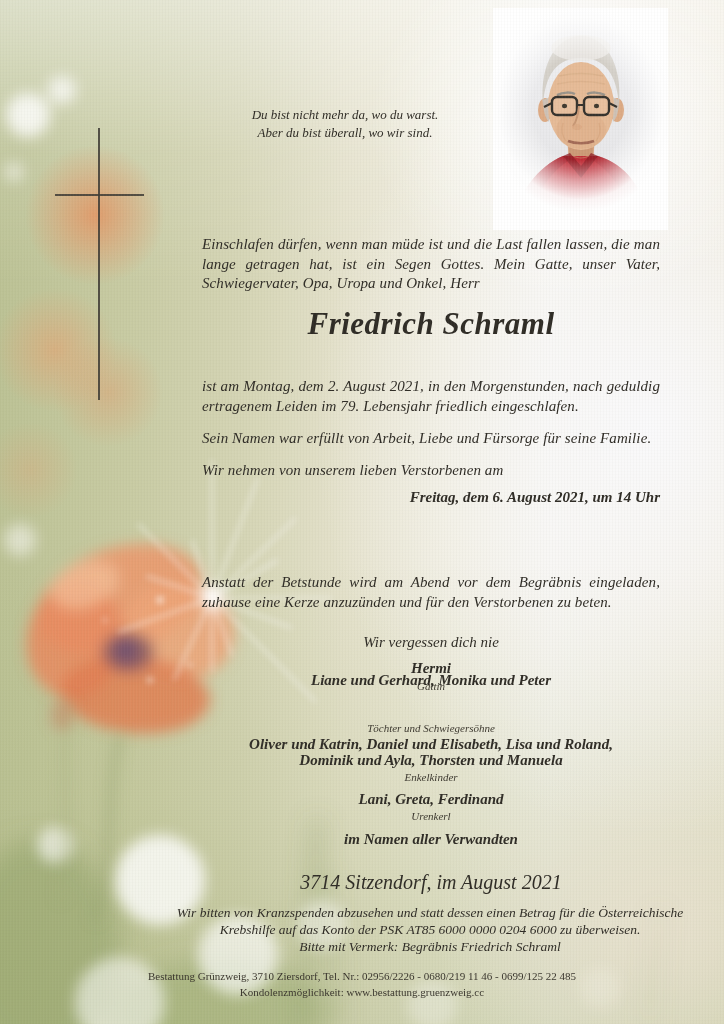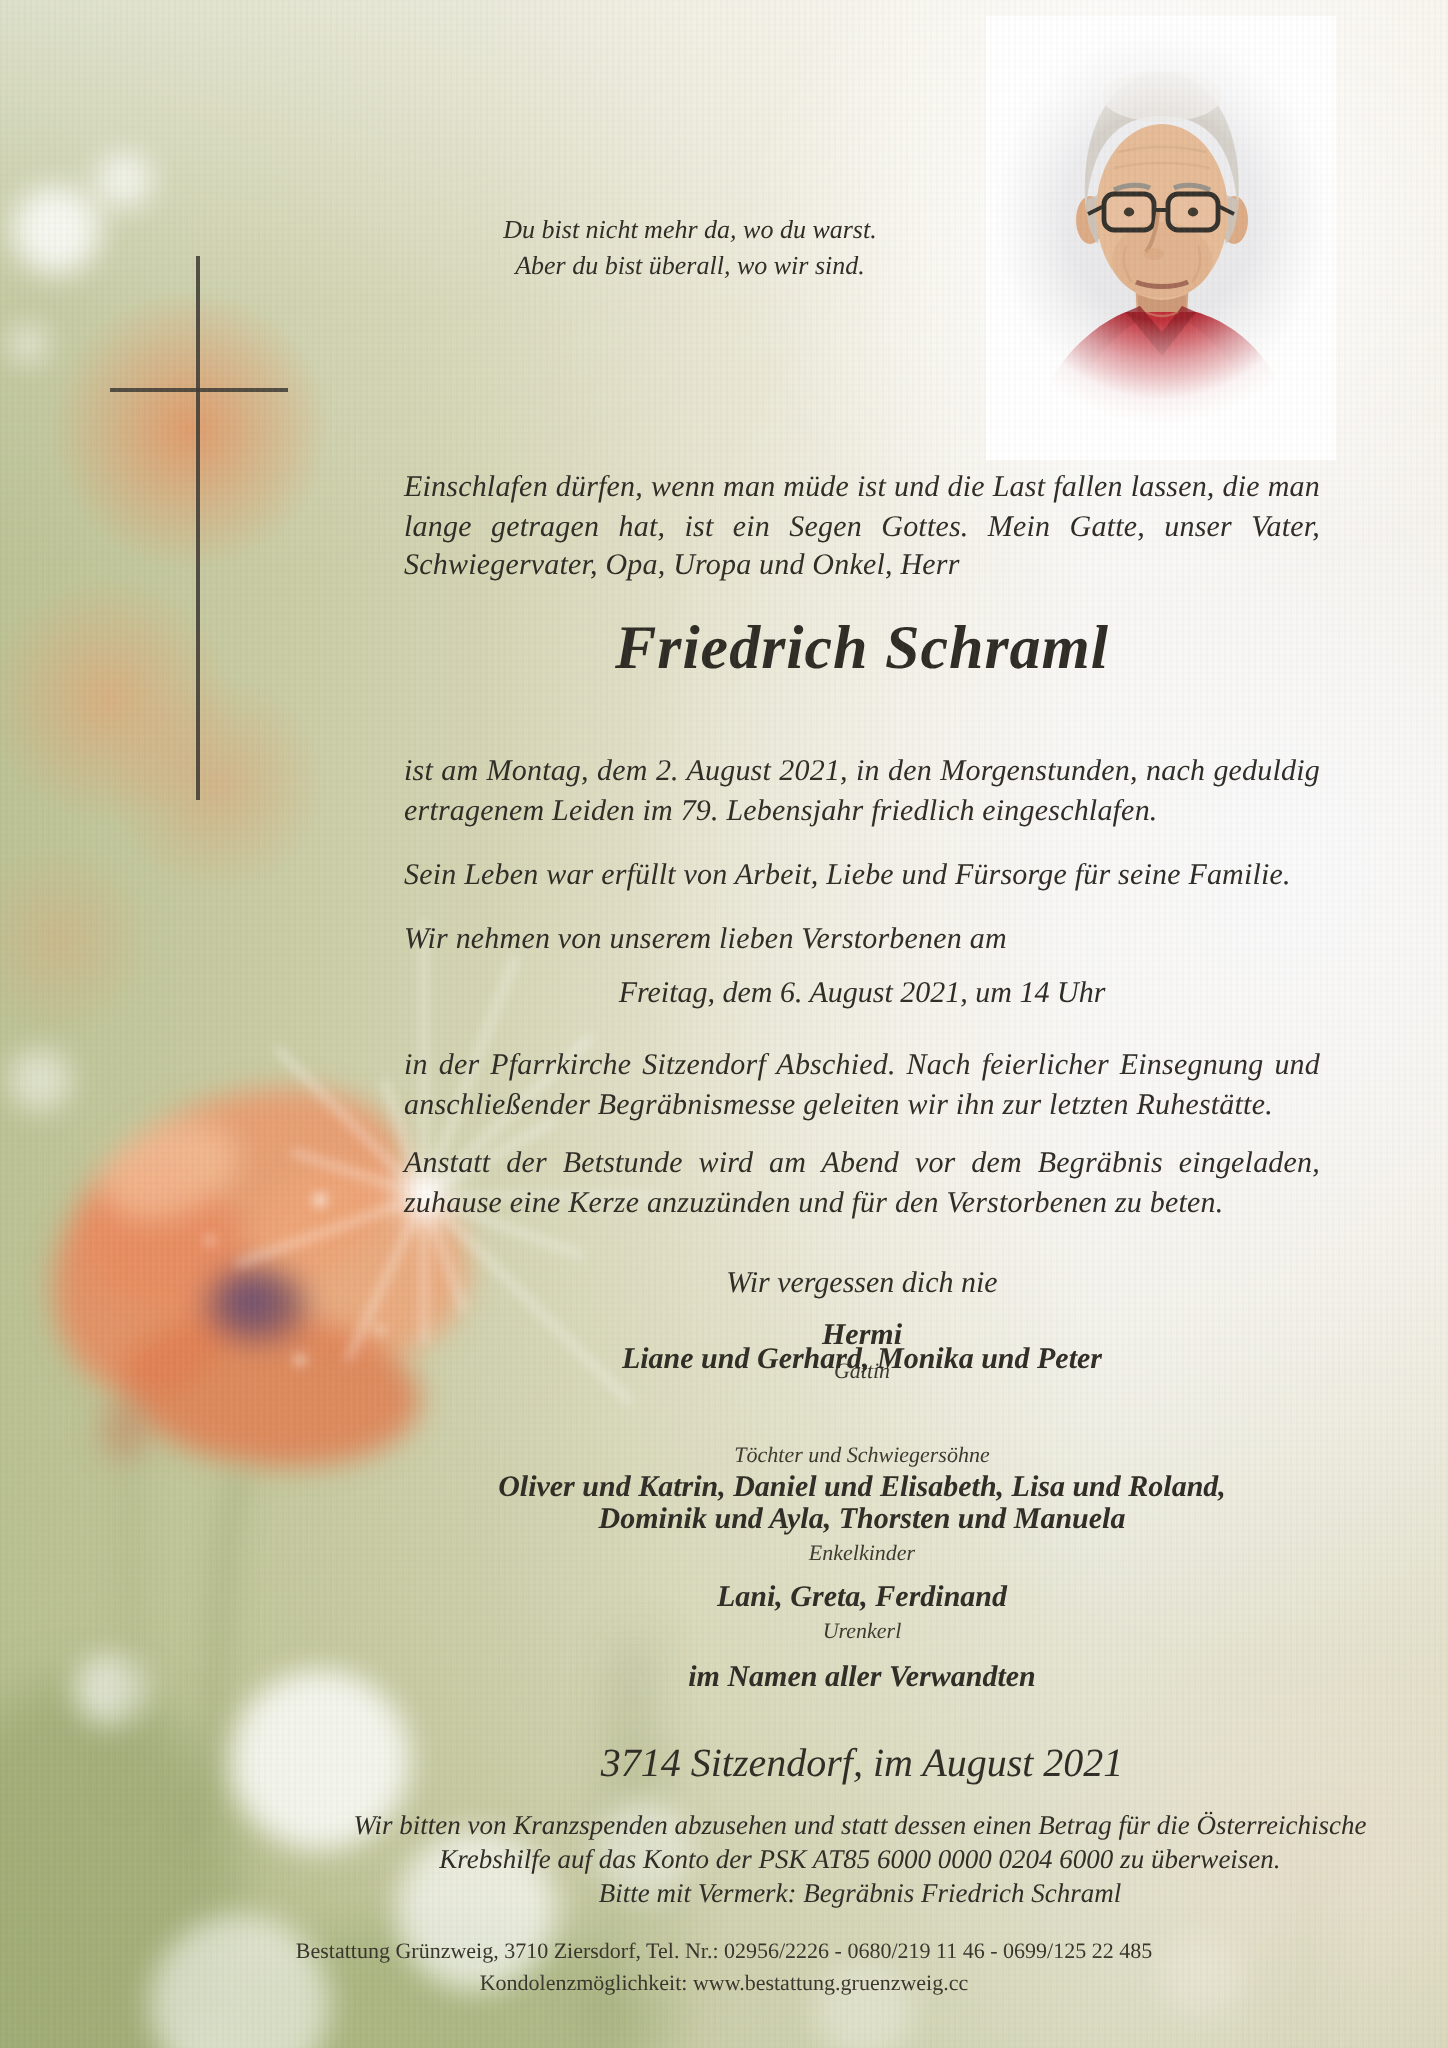--- a/index.html
+++ b/index.html
@@ -52,21 +52,21 @@
   .col{left:202px;width:458px;}
   .center{text-align:center;}
   .just{text-align:justify;}
   .quote{left:202px;top:106px;width:286px;text-align:center;font-size:13px;line-height:18px;}
   .para{font-size:15px;line-height:19.5px;letter-spacing:.1px;}
   .name{top:306px;font-size:31px;font-weight:bold;white-space:nowrap;letter-spacing:.5px;}
   .p-intro{top:235px;}
   .p-death{top:377px;}
   .p-life{top:429px;}
   .p-farewell{top:461px;}
-  .bold15{font-size:15px;font-weight:normal;}
+  .bold15{font-size:15px;font-weight:bold;text-align:right;}
   .dt{top:489px;}
   .p-details{top:524px;}
   .p-candle{top:573px;}
   .closing{top:634px;font-size:15px;}
   .mn{font-size:15px;font-weight:bold;white-space:nowrap;}
   .mr{font-size:11px;color:#3c382f;}
   .l-hermi{top:660px;} .l-gattin{top:680px;}
   .l-liane{top:672px;} .l-toechter{top:722px;}
   .l-enkel1{top:736px;} .l-enkel2{top:752px;} .l-enkelk{top:771px;}
   .l-lani{top:791px;} .l-urenk{top:810px;}
@@ -226,26 +226,25 @@
   <div class="t quote">
     <div>Du bist nicht mehr da, wo du warst.</div>
     <div>Aber du bist überall, wo wir sind.</div>
   </div>
 
   <div class="t col center name">Friedrich Schraml</div>
 
   <div class="t col just para p-intro">Einschlafen dürfen, wenn man müde ist und die Last fallen lassen, die man lange getragen hat, ist ein Segen Gottes. Mein Gatte, unser Vater, Schwiegervater, Opa, Uropa und Onkel, Herr</div>
 
   <div class="t col just para p-death">ist am Montag, dem 2. August 2021, in den Morgenstunden, nach geduldig ertragenem Leiden im 79. Lebensjahr friedlich eingeschlafen.</div>
-  <div class="t col just para p-life">Sein Leben war erfüllt von Arbeit, Liebe und Fürsorge für seine Familie.</div>
+  <div class="t col just para p-life">Sein Namen war erfüllt von Arbeit, Liebe und Fürsorge für seine Familie.</div>
   <div class="t col just para p-farewell">Wir nehmen von unserem lieben Verstorbenen am</div>
 
   <div class="t col center bold15 dt">Freitag, dem 6. August 2021, um 14 Uhr</div>
 
-  <div class="t col just para p-details">in der Pfarrkirche Sitzendorf Abschied. Nach feierlicher Einsegnung und anschließender Begräbnismesse geleiten wir ihn zur letzten Ruhestätte.</div>
   <div class="t col just para p-candle">Anstatt der Betstunde wird am Abend vor dem Begräbnis eingeladen, zuhause eine Kerze anzuzünden und für den Verstorbenen zu beten.</div>
 
   <div class="t col center closing">Wir vergessen dich nie</div>
 
   <div class="t col center mn l-hermi">Hermi</div>
   <div class="t col center mr l-gattin">Gattin</div>
 
   <div class="t col center mn l-liane">Liane und Gerhard, Monika und Peter</div>
   <div class="t col center mr l-toechter">Töchter und Schwiegersöhne</div>
 

